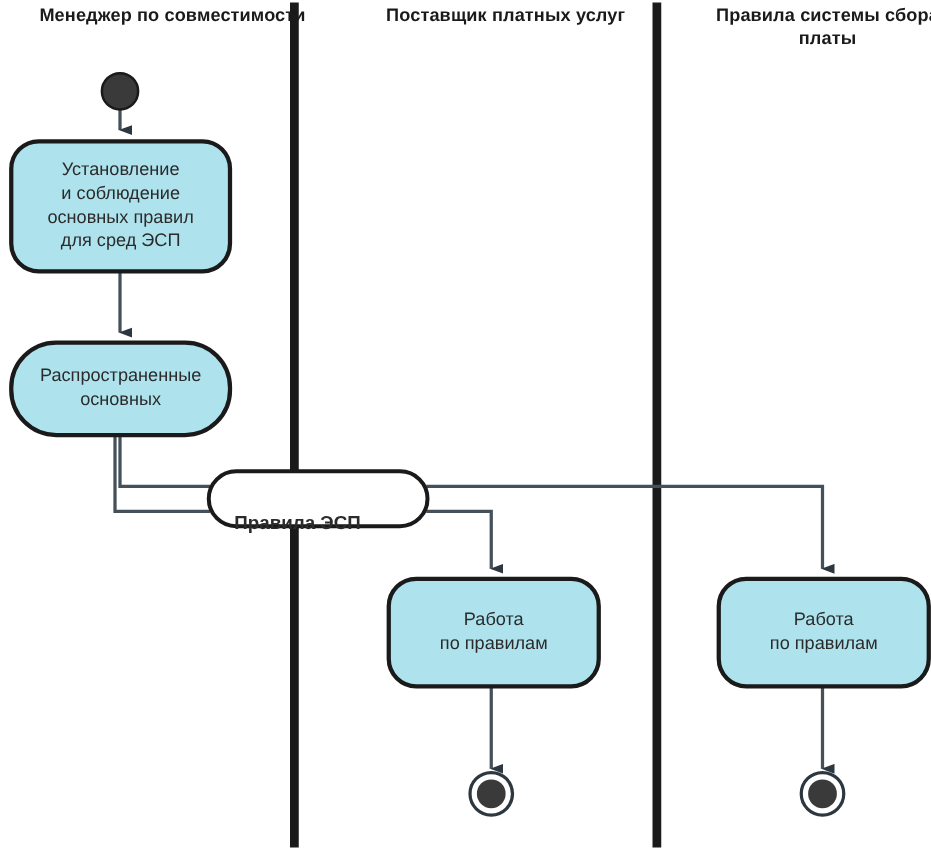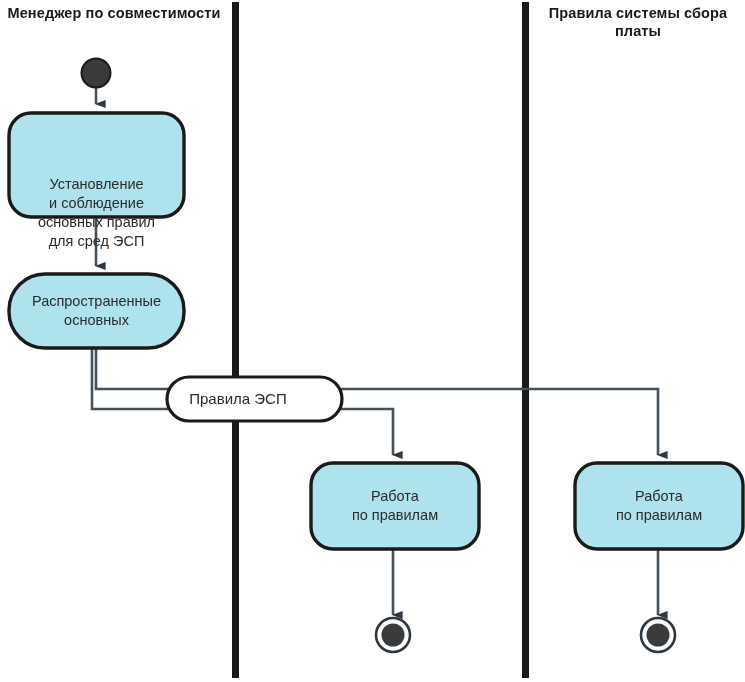--- a/index.html
+++ b/index.html
@@ -25,20 +25,21 @@
     height: 682px;
   }
   .lane-header {
     position: absolute;
     text-align: center;
     font-weight: bold;
     font-size: 14.5px;
     line-height: 18px;
     color: #1a1a1a;
     letter-spacing: 0.1px;
+    padding-left: 24px;
   }
   .node-label {
     position: absolute;
     text-align: center;
     font-size: 14.5px;
     line-height: 19px;
     color: #2b2b2b;
     pointer-events: none;
     white-space: pre-line;
   }
@@ -101,33 +102,35 @@
 
     <g>
       <circle cx="658" cy="635" r="17" fill="#ffffff" stroke="#2d3740" stroke-width="2.6"></circle>
       <circle cx="658" cy="635" r="11.5" fill="#3a3a3a"></circle>
     </g>
   </svg>
 
   <div class="lane-header" style="left:0px; top:4px; width:228px;">Менеджер
 по совместимости</div>
 
+  <div class="lane-header" style="left:243px; top:4px; width:275px;">Поставщик платных
+услуг</div>
 
   <div class="lane-header" style="left:533px; top:4px; width:210px;">Правила системы
 сбора платы</div>
 
-  <div class="node-label" style="left:9px; top:127px; width:175px;margin-top:48px;">Установление
+  <div class="node-label" style="left:9px; top:127px; width:175px;">Установление
 и соблюдение
 основных правил
 для сред ЭСП</div>
 
   <div class="node-label" style="left:4px; top:292px; width:185px;">Распространенные
 основных</div>
 
-  <div class="node-label signal" style="left:167px; top:389px; width:142px;">Правила ЭСП</div>
+  <div class="node-label signal" style="left:167px; top:409px; width:142px;font-weight:bold;">Правила ЭСП</div>
 
   <div class="node-label" style="left:311px; top:487px; width:168px;">Работа
 по правилам</div>
 
   <div class="node-label" style="left:575px; top:487px; width:168px;">Работа
 по правилам</div>
 
 </div>
 
 </body></html>

